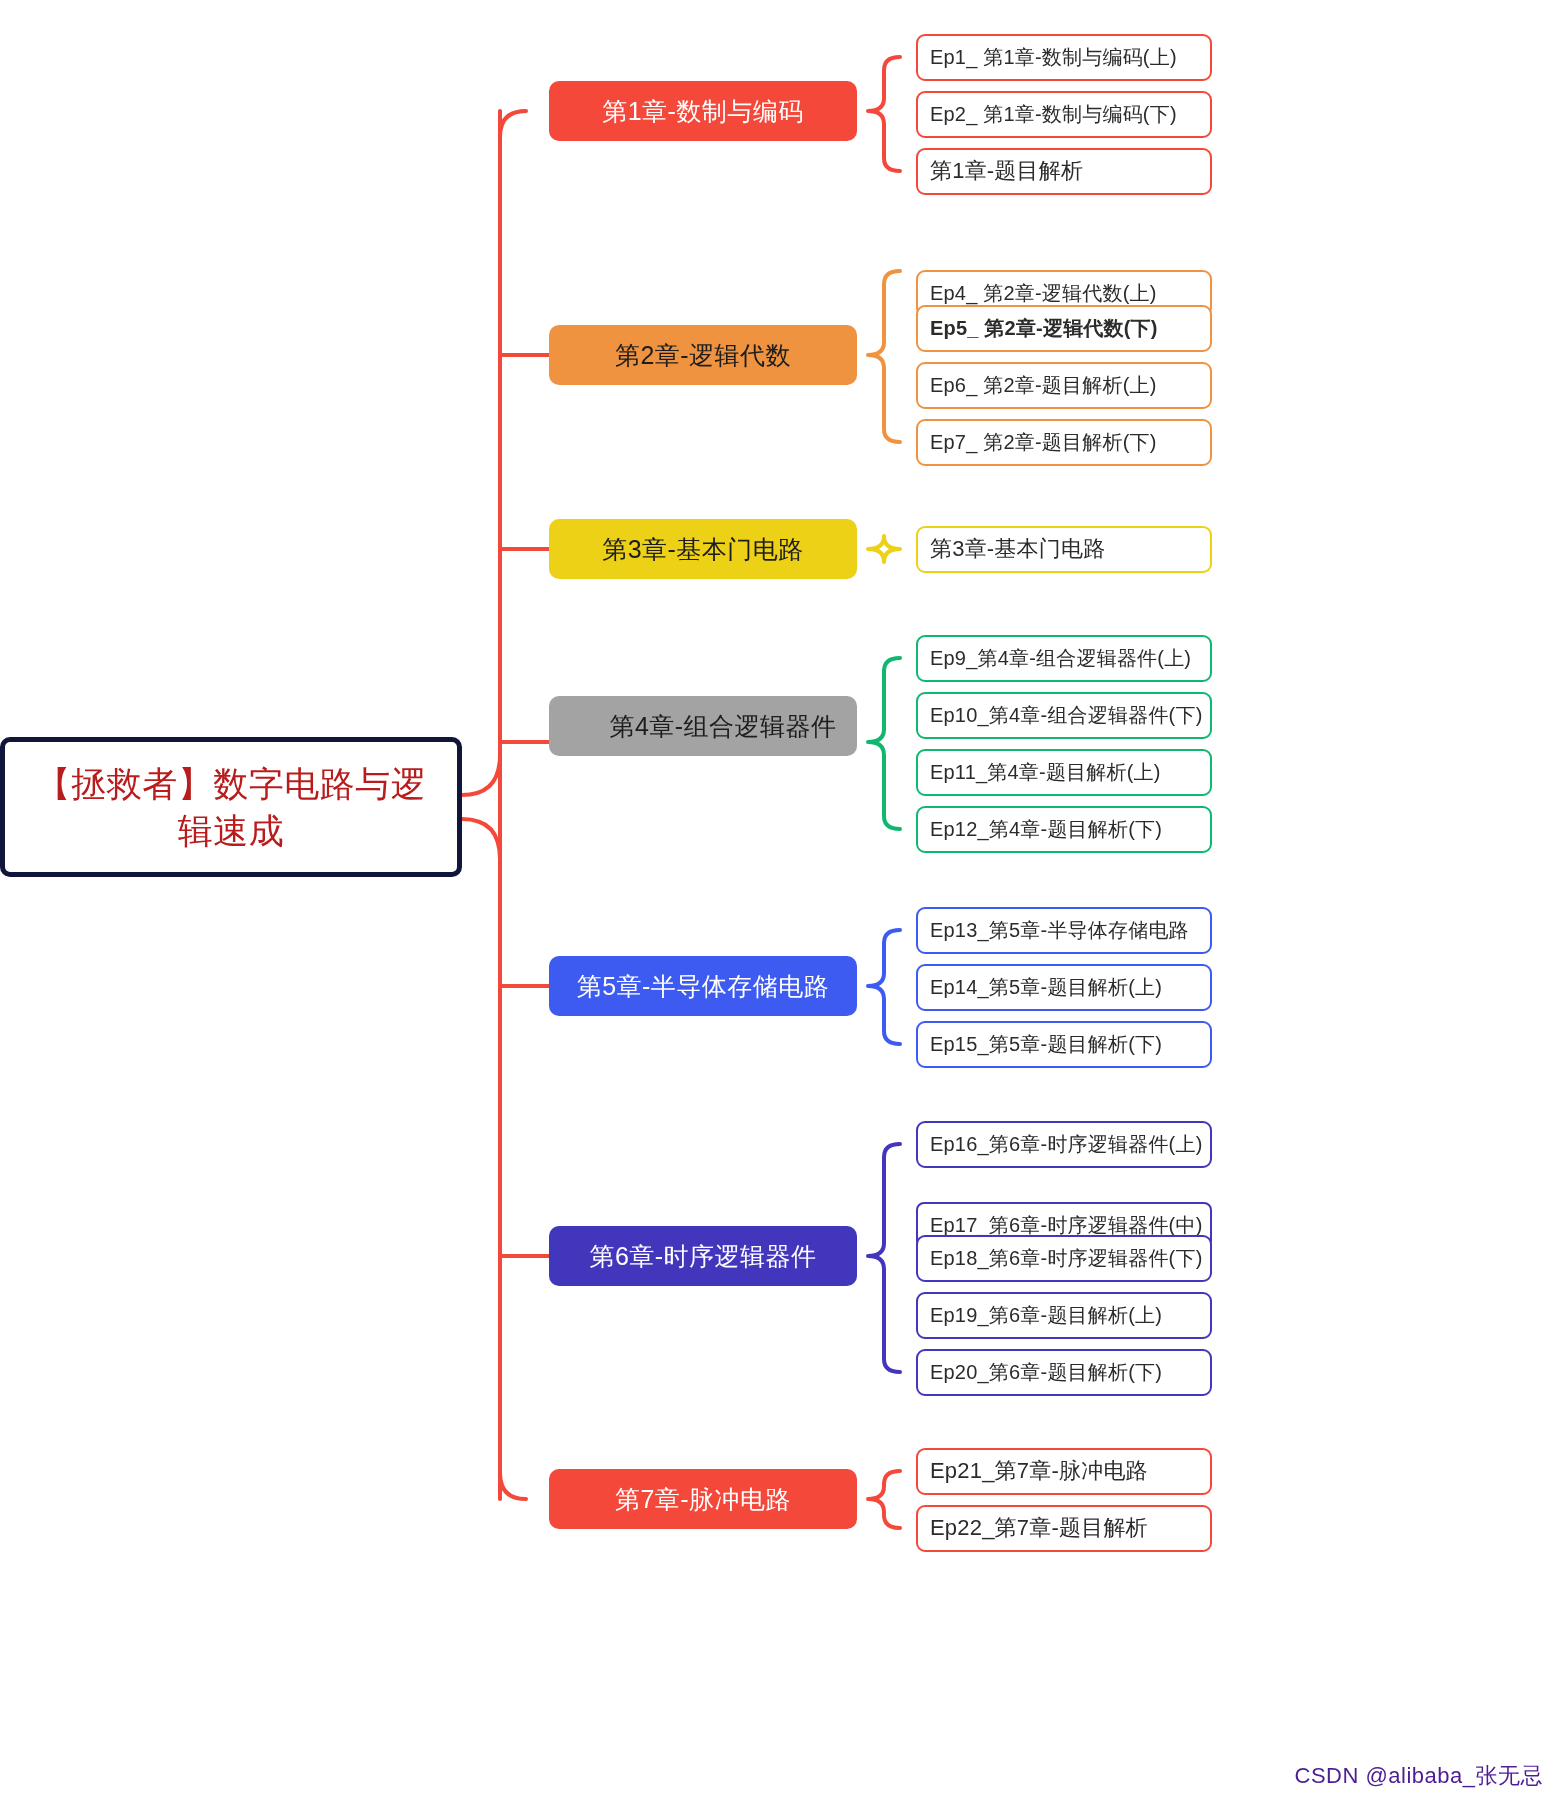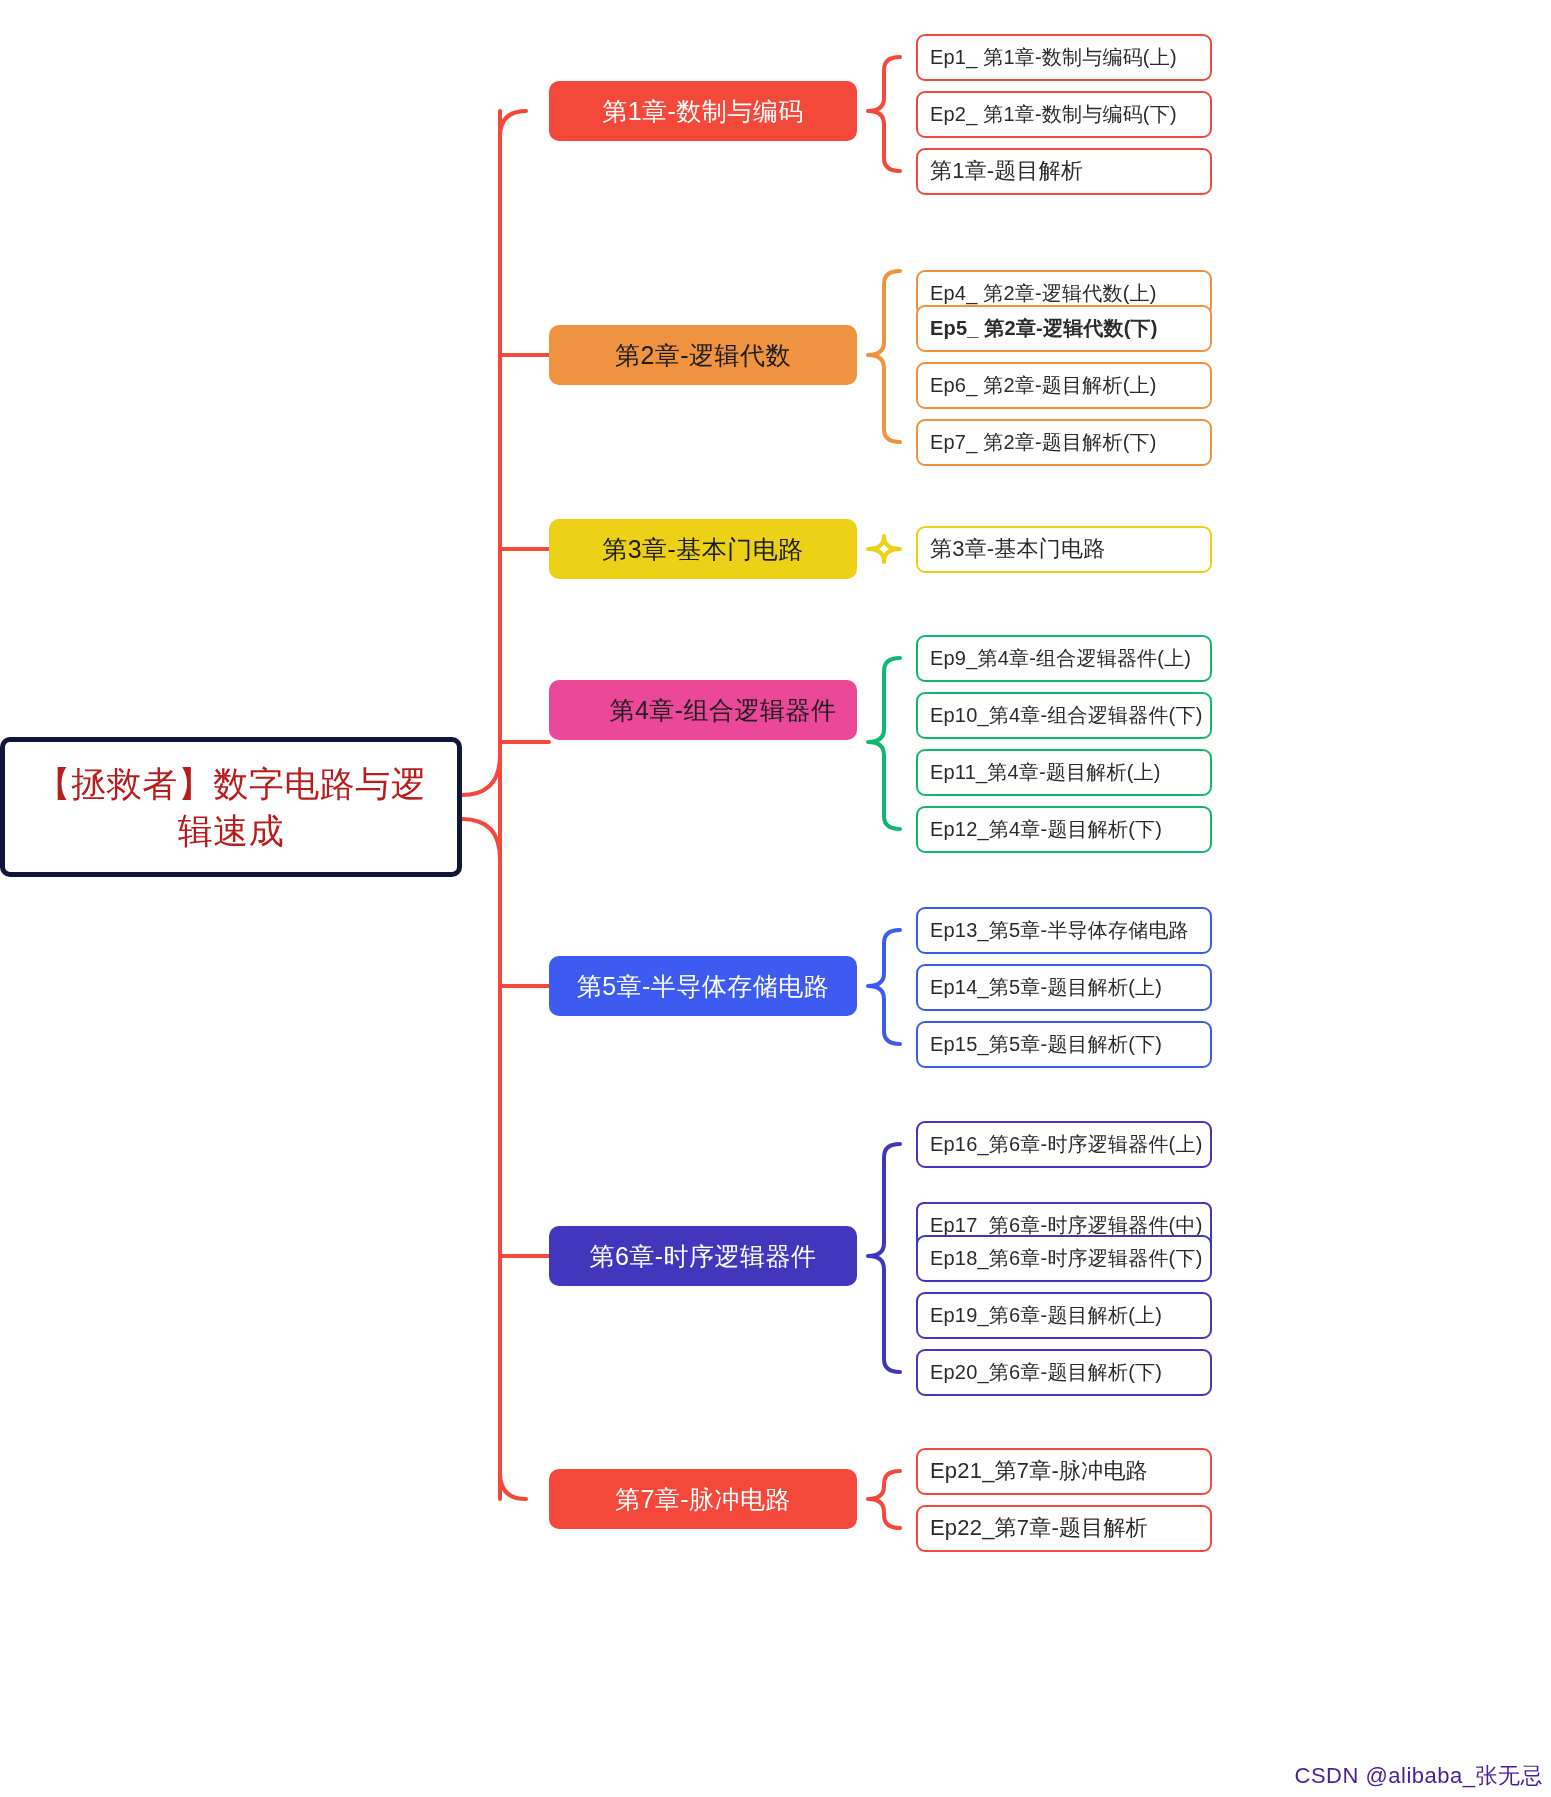--- a/index.html
+++ b/index.html
@@ -158,21 +158,21 @@
       </div>
       <div class="leaf small" style="top: 418.5px; border-color: rgb(239, 147, 64);">
         <span>Ep7_ 第2章-题目解析(下)</span>
       </div>
       <div class="chapter dark-text" style="top: 519px; background: rgb(236, 209, 23); color: rgb(29, 29, 29);">
         <span>第3章-基本门电路</span>
       </div>
       <div class="leaf" style="top: 525.5px; border-color: rgb(236, 209, 23);">
         <span>第3章-基本门电路</span>
       </div>
-      <div class="chapter dark-text" style="top: 680px; background: #ec4899; color: rgb(29, 29, 29); padding-left: 40px;">
+      <div class="chapter dark-text" style="top: 696px; background: #a3a3a3; color: rgb(29, 29, 29); padding-left: 40px;">
         <span>第4章-组合逻辑器件</span>
       </div>
       <div class="leaf small" style="top: 634.5px; border-color: rgb(15, 184, 110);">
         <span>Ep9_第4章-组合逻辑器件(上)</span>
       </div>
       <div class="leaf small" style="top: 691.5px; border-color: rgb(15, 184, 110);">
         <span>Ep10_第4章-组合逻辑器件(下)</span>
       </div>
       <div class="leaf small" style="top: 748.5px; border-color: rgb(15, 184, 110);">
         <span>Ep11_第4章-题目解析(上)</span>

